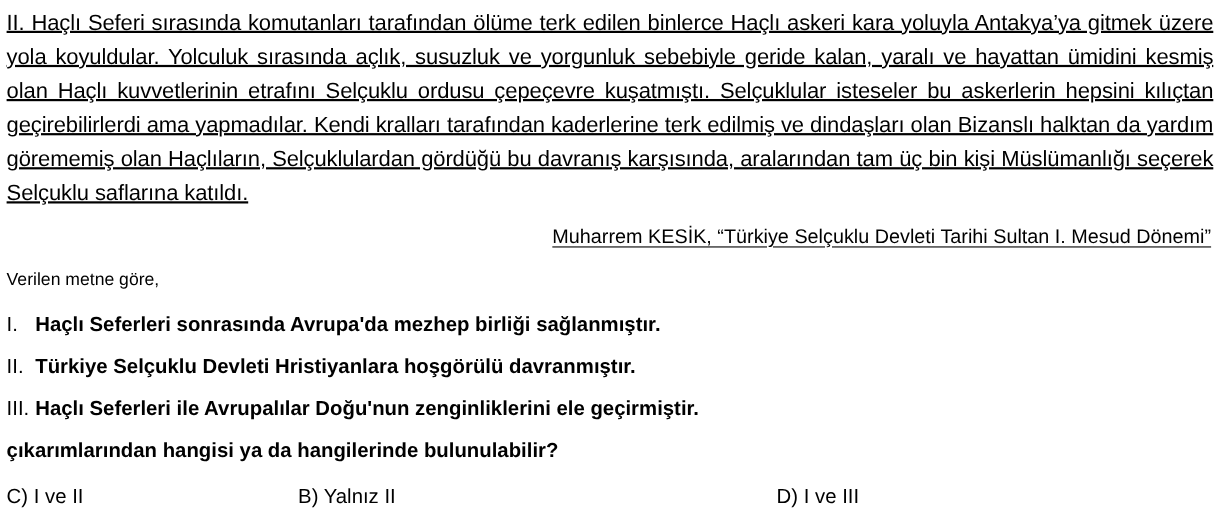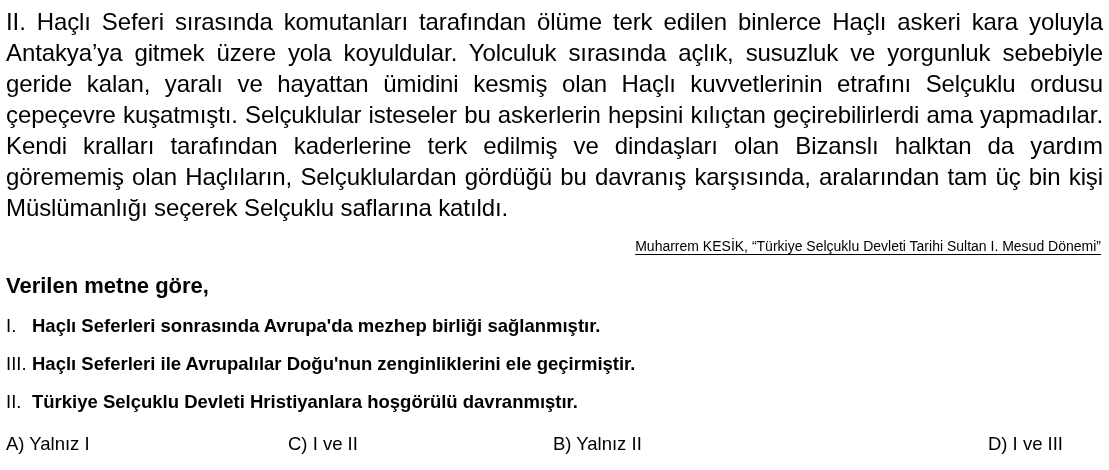--- a/index.html
+++ b/index.html
@@ -15,41 +15,42 @@
     overflow: hidden;
   }
   .page {
     width: 1109px;
     height: 470px;
     box-sizing: border-box;
     padding: 6px 6px 0 6px;
     position: relative;
   }
   .passage {
-    font-size: 24px;
+    font-size: 20px;
     line-height: 31px;
     text-align: justify;
     text-justify: inter-word;
     margin: 0;
     letter-spacing: -0.1px;
+    text-decoration: underline;
   }
   .source-line {
     text-align: right;
-    font-size: 14px;
+    font-size: 18px;
     line-height: 31px;
     margin-top: 8px;
     padding-right: 2px;
   }
   .source-line .src-text {
     text-decoration: underline;
     text-underline-offset: 3px;
   }
   .stem {
-    font-size: 22px;
-    font-weight: bold;
+    font-size: 16px;
+    font-weight: normal;
     line-height: 31px;
     margin-top: 8px;
   }
   .roman-list {
     margin-top: 9px;
   }
   .roman-item {
     font-size: 18.5px;
     line-height: 31px;
     display: flex;
@@ -98,30 +99,30 @@
   </div>
 
   <div class="stem">Verilen metne göre,</div>
 
   <div class="roman-list">
     <div class="roman-item">
       <span class="roman-num">I.</span>
       <span class="roman-text">Haçlı Seferleri sonrasında Avrupa'da mezhep birliği sağlanmıştır.</span>
     </div>
     <div class="roman-item">
+      <span class="roman-num">II.</span>
+      <span class="roman-text">Türkiye Selçuklu Devleti Hristiyanlara hoşgörülü davranmıştır.</span>
+    </div>
+    <div class="roman-item">
       <span class="roman-num">III.</span>
       <span class="roman-text">Haçlı Seferleri ile Avrupalılar Doğu'nun zenginliklerini ele geçirmiştir.</span>
     </div>
-    <div class="roman-item">
-      <span class="roman-num">II.</span>
-      <span class="roman-text">Türkiye Selçuklu Devleti Hristiyanlara hoşgörülü davranmıştır.</span>
-    </div>
   </div>
 
+  <div class="question">çıkarımlarından hangisi ya da hangilerinde bulunulabilir?</div>
 
   <div class="choices">
-    <div class="choice c0">A) Yalnız I</div>
     <div class="choice c2">C) I ve II</div>
     <div class="choice c1">B) Yalnız II</div>
     <div class="choice c3">D) I ve III</div>
   </div>
 
 </div>
 
 </body></html>

